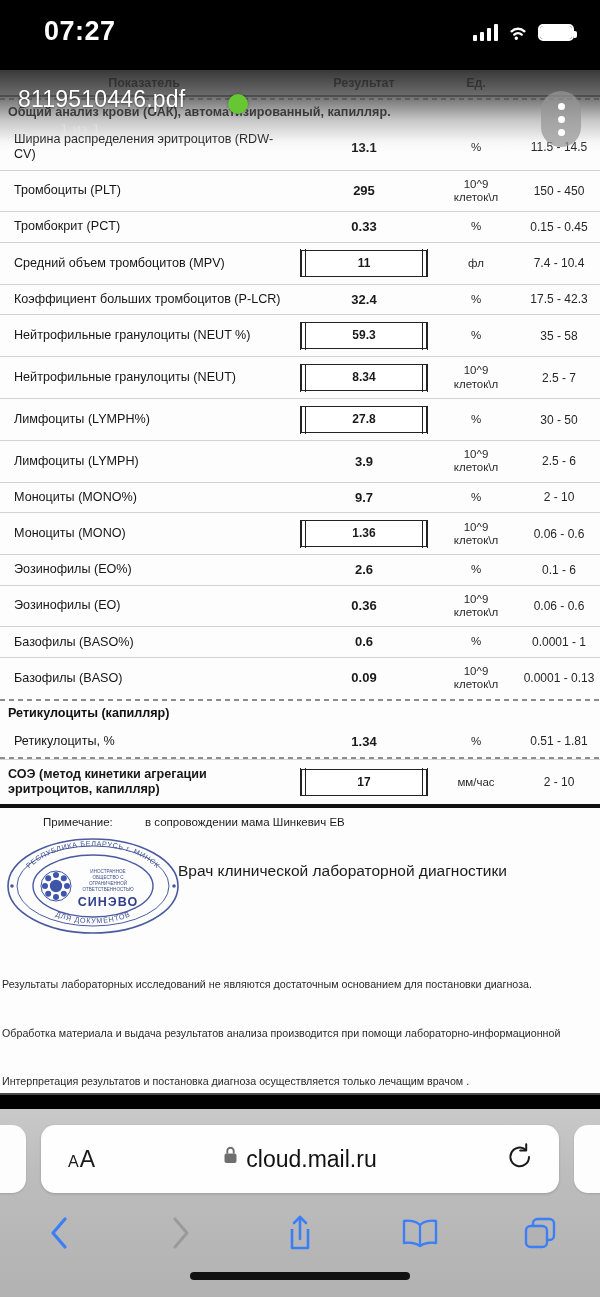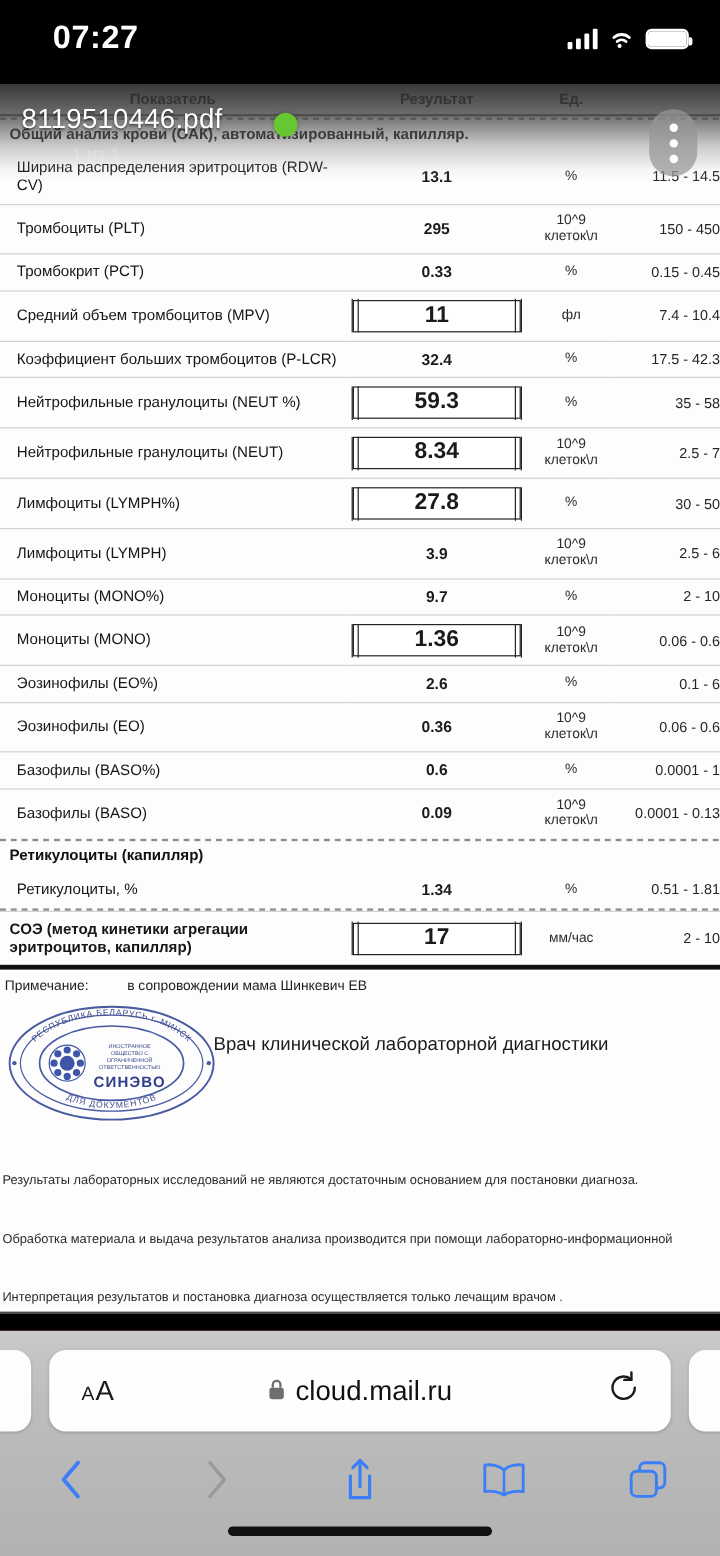--- a/index.html
+++ b/index.html
@@ -2,21 +2,21 @@
 <html><head>
 <meta charset="utf-8">
 <style>
   * { box-sizing: border-box; margin: 0; padding: 0; }
   html, body {
     width: 600px; height: 1297px;
     background: #000;
     font-family: "Liberation Sans", sans-serif;
     overflow: hidden;
   }
-  .screen { position: relative; width: 600px; height: 1297px; background: #b91c1c; }
+  .screen { position: relative; width: 600px; height: 1297px; background: #0369a1; }
 
   
   .statusbar {
     position: absolute; top: 0; left: 0; width: 600px; height: 70px;
     background: #000; color: #fff;
   }
   .sb-time {
     position: absolute; left: 44px; top: 16px;
     font-size: 27px; font-weight: 600; letter-spacing: .5px;
   }
@@ -71,43 +71,43 @@
     font-size: 12.6px; font-weight: bold; color: #101010;
     padding: 5px 0 5px 8px; line-height: 1.22;
   }
   .data-row td {
     font-size: 12.6px; color: #1a1a1a; padding: 7px 0;
     border-top: 1px solid #d2d2d2; vertical-align: middle; line-height: 1.2;
   }
   .data-row td.c-name { padding-left: 14px; color: #161616; }
   .data-row td.c-val  { text-align: center; font-weight: bold; font-size: 13px; }
   .data-row td.c-unit { text-align: center; font-size: 11.5px; color: #2a2a2a; line-height: 1.15; }
-  .data-row td.c-ref  { text-align: right; font-size: 12px; color: #262626; padding-left: 6px; }
+  .data-row td.c-ref  { text-align: center; font-size: 12px; color: #262626; padding-left: 6px; }
   .data-row.no-top td { border-top: none; }
 
   
   .flagbox {
-    display: block; margin: 0 auto; width: 140px; height: 27px;
+    display: block; margin: 0 auto; width: 126px; height: 27px;
     border: 1.6px solid #232323; position: relative;
     background: #fff; line-height: 24px; text-align: center;
-    font-weight: bold; font-size: 19px;
+    font-weight: bold; font-size: 12px;
   }
   .flagbox::before, .flagbox::after {
     content: ""; position: absolute; top: -1.6px; bottom: -1.6px;
     width: 3.5px; border-left: 1.6px solid #232323; border-right: 1.6px solid #232323;
   }
   .flagbox::before { left: -1.6px; }
   .flagbox::after  { right: -1.6px; }
 
   .heavy-rule { height: 4px; background: #111; }
 
   
   .note {
-    display: flex; align-items: baseline; padding: 8px 0 4px 2px;
-    font-size: 11.5px; color: #1d1d1d;
+    display: flex; align-items: baseline; padding: 8px 0 4px 13px;
+    font-size: 11.5px; color: #1d1d1d; margin-left: 28px;
   }
   .note-label { width: 104px; padding-left: 2px; }
   .note-text { }
 
   
   .sig-block { position: relative; height: 112px; }
   .stamp { position: absolute; left: 4px; top: 4px; width: 178px; height: 100px; }
   .doctor-title {
     position: absolute; left: 178px; top: 30px;
     font-size: 15.5px; color: #1b1b1b;
@@ -175,21 +175,21 @@
     display: flex; align-items: center;
   }
   .aa-btn {
     position: absolute; left: 27px; top: 50%; transform: translateY(-50%);
     color: #1a1a1a; display: flex; align-items: baseline; gap: 1px;
   }
   .aa-btn .a-sm { font-size: 16px; }
   .aa-btn .a-lg { font-size: 23px; }
   .url-wrap {
     position: absolute; left: 0; right: 0; top: 50%; transform: translateY(-50%);
-    display: flex; align-items: flex-end; justify-content: center; gap: 8px;
+    display: flex; align-items: flex-start; justify-content: center; gap: 8px;
   }
   .url-text { font-size: 23px; color: #111; }
   .reload-btn { position: absolute; right: 26px; top: 50%; transform: translateY(-50%); }
 
   .toolrow {
     position: absolute; top: 96px; left: 0; width: 600px; height: 56px;
     display: flex; align-items: center;
   }
   .tool { flex: 1; display: flex; align-items: center; justify-content: center; }
 

